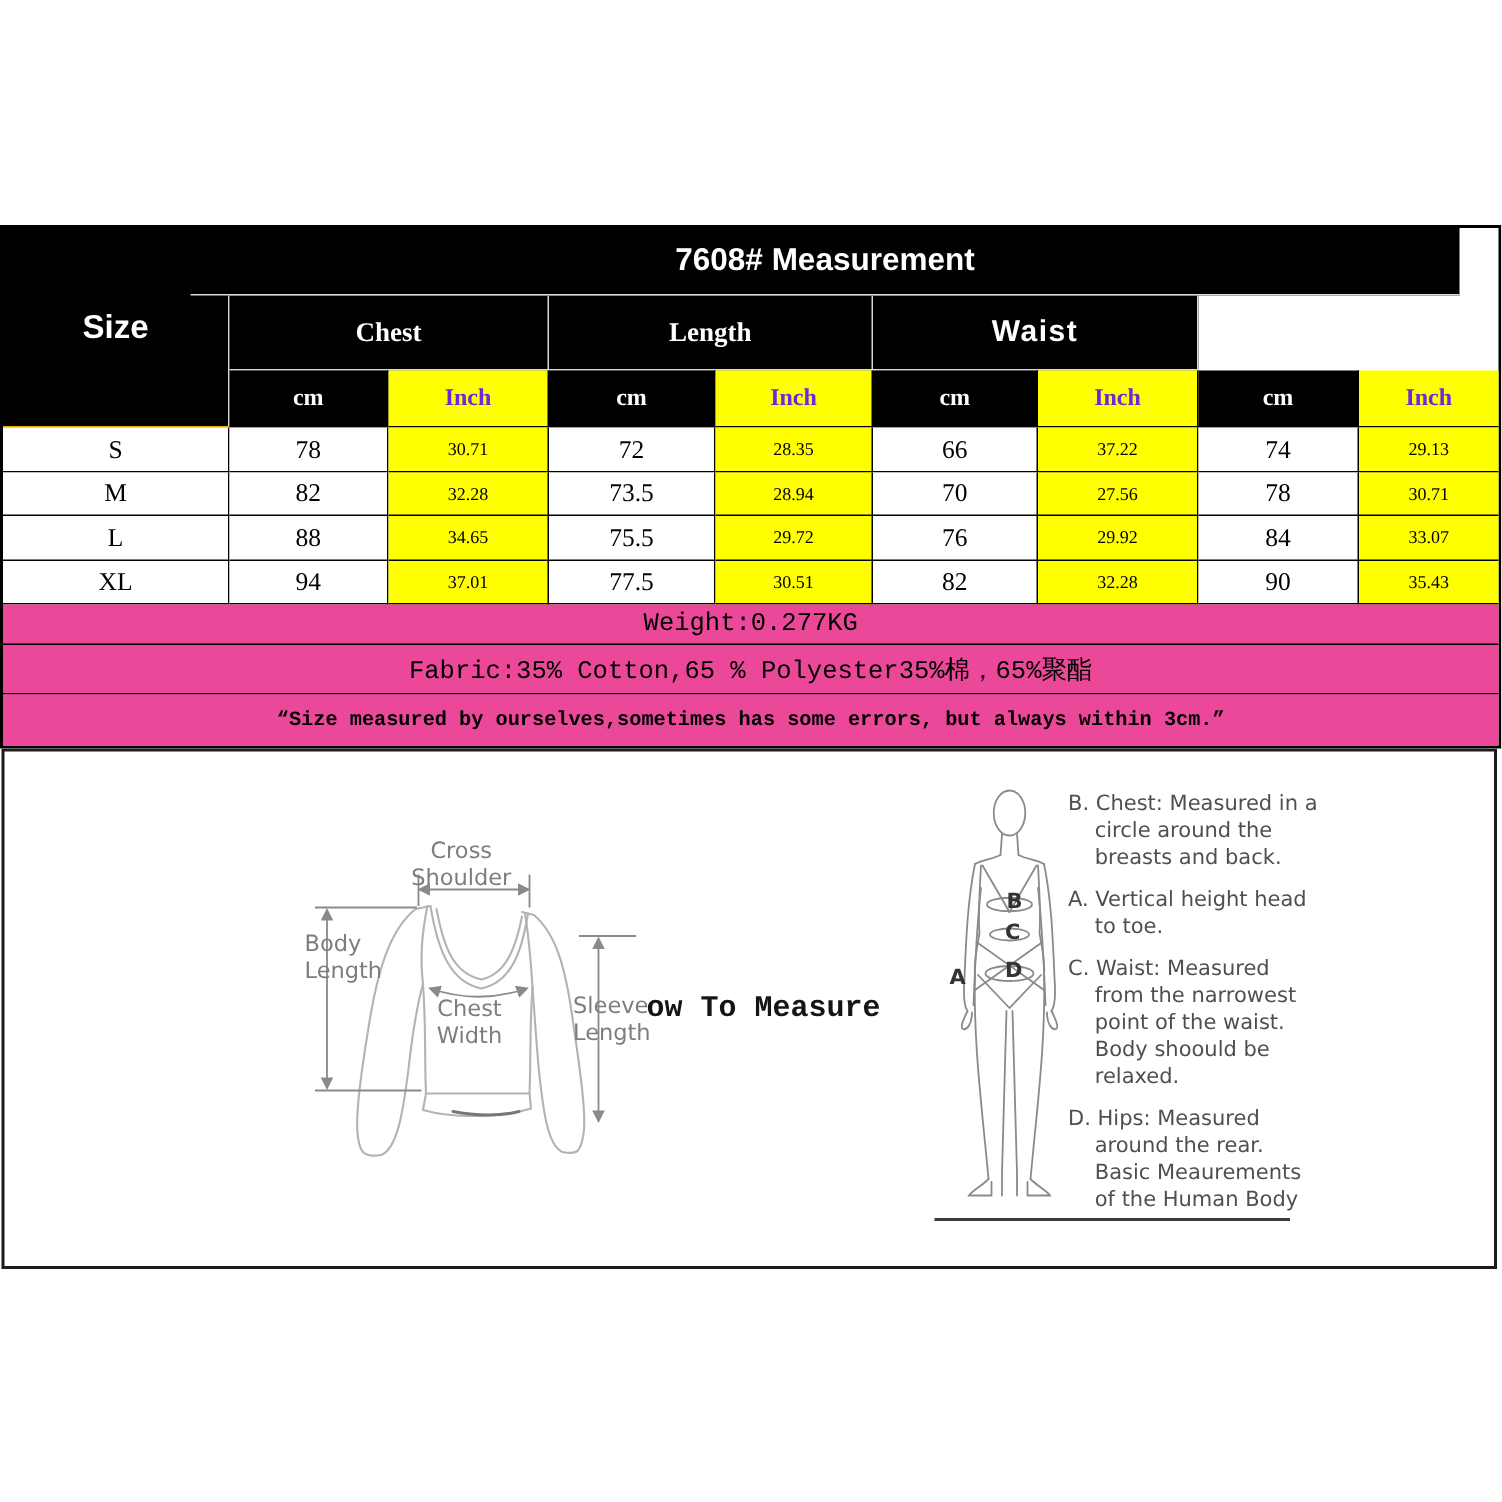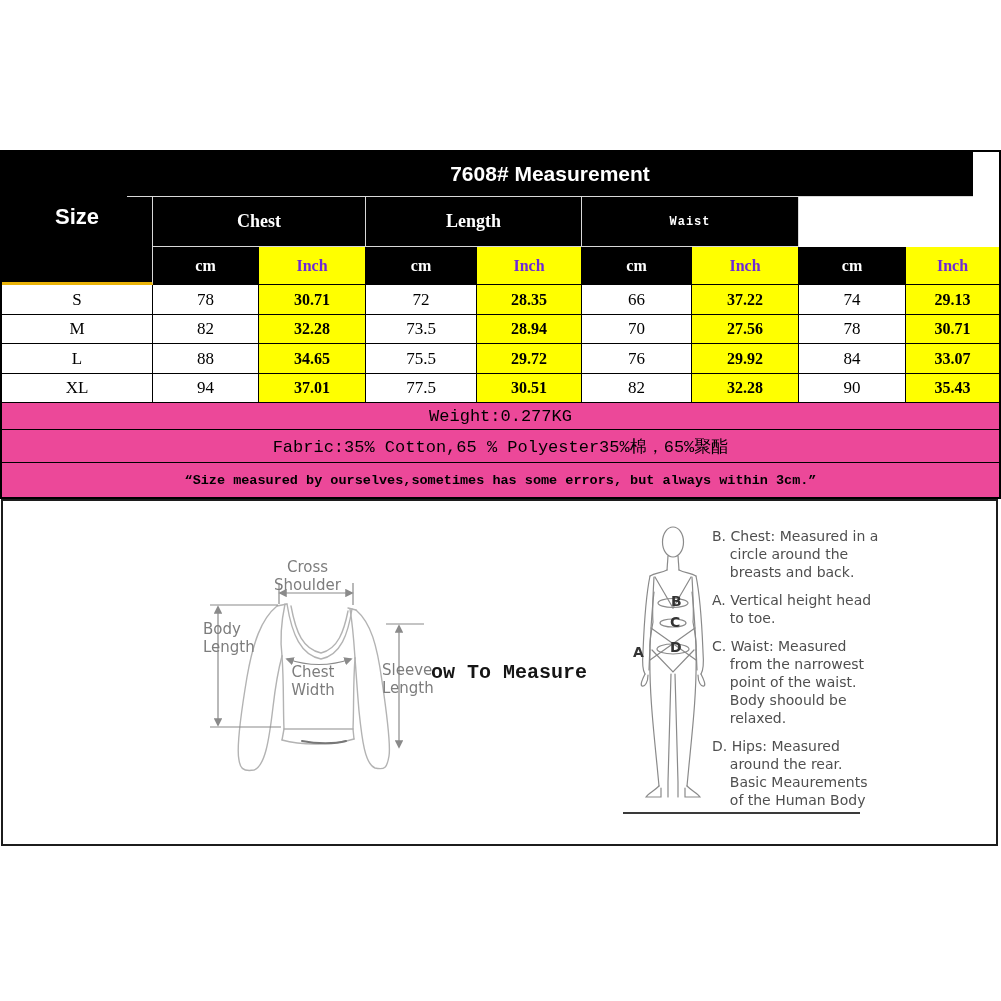--- a/index.html
+++ b/index.html
@@ -8,34 +8,34 @@
 
   
   .size-table{position:absolute;left:0;top:150px;width:1001px;box-sizing:border-box;
     border:2px solid #000;display:grid;
     grid-template-columns:151px 106px 107px 111px 105px 110px 107px 107px 1fr;
     grid-template-rows:45px 50px 38px 30px 29px 30px 29px 27px 33px 34px;}
   .size-table > div{display:flex;align-items:center;justify-content:center;box-sizing:border-box;}
 
   .cell-blk{background:#000;color:#fff;border-right:1px solid #d8d8d8;border-bottom:1px solid #d8d8d8;}
   .cell-size{grid-column:1;grid-row:1/span 3;background:#000;color:#fff;
-    border-right:1px solid #d8d8d8;border-bottom:3px solid #eab308;
+    border-right:1px solid #d8d8d8;border-bottom:1px solid #eab308;
     font-size:22px;font-weight:bold;}
   .cell-title{grid-column:2/-1;grid-row:1;background:#000;color:#fff;
     border-bottom:1px solid #d8d8d8;font-size:21px;font-weight:bold;transform:translateX(-26px);}
   .grp{grid-row:2;font-size:18px;}
   .grp-serif{font-family:"Liberation Serif",serif;font-weight:bold;}
-  .grp-mono{font-family:Liberation Mono, monospace;font-weight:bold;font-size:12px;letter-spacing:1px;}
+  .grp-mono{font-family:Liberation Sans, sans-serif;font-weight:bold;font-size:20px;letter-spacing:1px;}
   .sub-cm{grid-row:3;background:#000;color:#fff;border-right:1px solid #000;border-bottom:1px solid #000;
     font-family:"Liberation Serif",serif;font-weight:bold;font-size:16px;}
   .sub-in{grid-row:3;background:#ffff00;color:#6d28d9;border-right:1px solid #000;border-bottom:1px solid #000;
     font-family:"Liberation Serif",serif;font-weight:bold;font-size:16px;}
   .d{border-right:1px solid #000;border-bottom:1px solid #000;background:#fff;
     font-family:"Liberation Serif",serif;font-size:17px;color:#000;}
-  .d-y{background:#ffff00;font-weight:bold;font-size:16px;}
+  .d-y{background:#ffff00;font-weight:normal;font-size:12px;}
   .lastcol{border-right:none;}
   .full{grid-column:1/-1;border-bottom:1px solid #000;background:#ec4899;color:#000;
     font-family:"Liberation Mono",monospace;}
   .row-weight{font-size:17px;}
   .row-fabric{font-size:17px;}
   .row-note{font-size:13.5px;font-weight:bold;border-bottom:none !important;}
 
   
   .diagram-box{position:absolute;left:1px;top:499px;width:997px;height:347px;
     box-sizing:border-box;border:2px solid #1c1c1c;background:#fff;}

